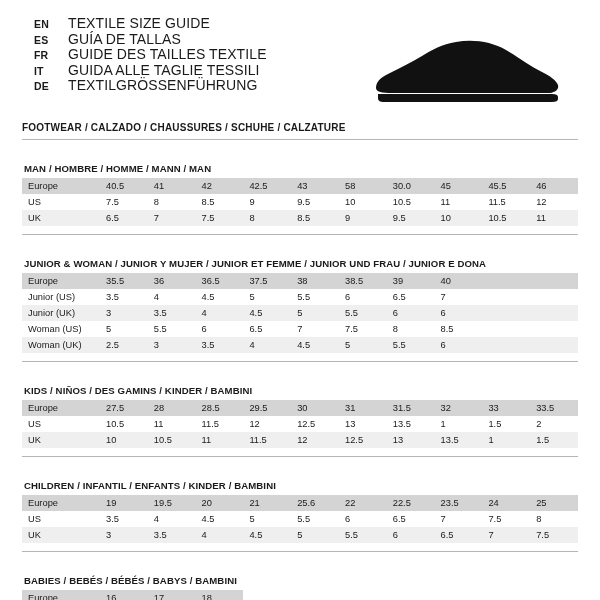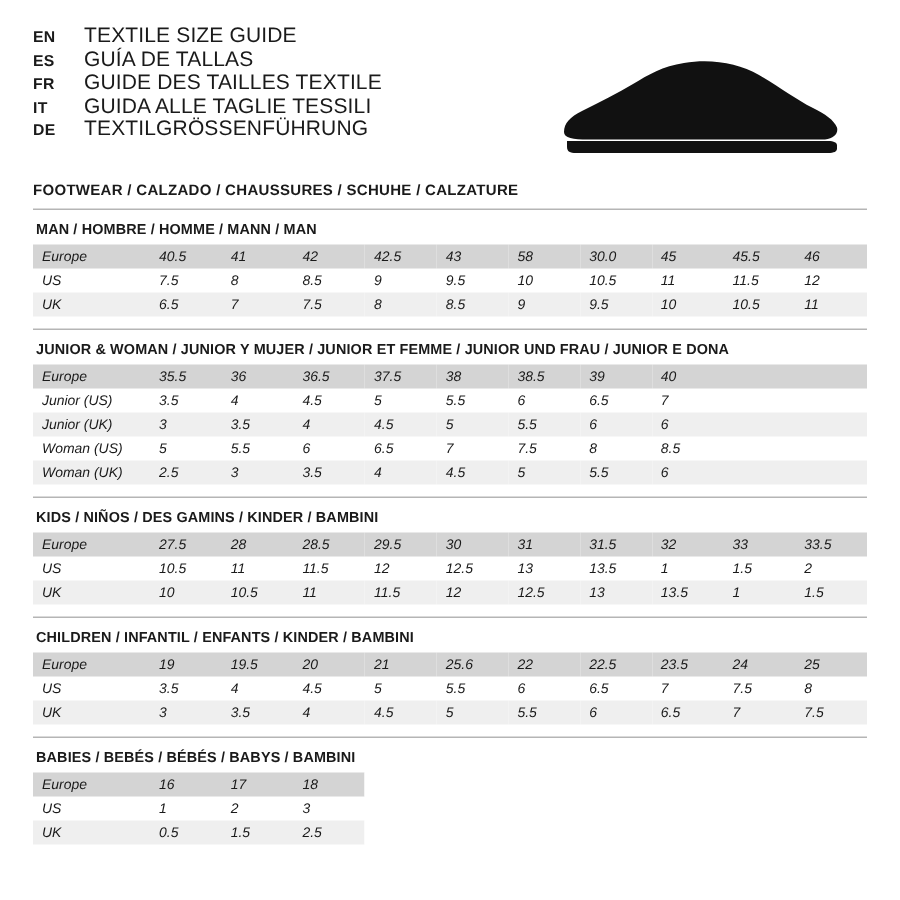--- a/index.html
+++ b/index.html
@@ -22,20 +22,21 @@
     padding: 16px 22px 0 22px;
   }
 
   
   .header {
     position: relative;
     height: 92px;
   }
   .lang-list {
     display: block;
+    margin-left: 12px;
   }
   .lang-row {
     display: flex;
     align-items: baseline;
     line-height: 15.5px;
     height: 15.5px;
   }
   .lang-code {
     width: 34px;
     font-size: 10.5px;
@@ -62,36 +63,35 @@
   .section-title {
     font-size: 10px;
     font-weight: bold;
     letter-spacing: 0.2px;
     margin-top: 14px;
     margin-bottom: 0;
   }
 
   
   .block {
-    margin-top: 1px;
+    margin-top: 16px;
   }
   .block-title {
     font-size: 9.6px;
     font-weight: bold;
     letter-spacing: 0.1px;
     padding: 0 0 4px 2px;
   }
   .block-title.spaced-top {
     padding-top: 7px;
   }
   table.size-table {
     border-collapse: collapse;
     width: 100%;
     table-layout: fixed;
-    font-style: italic;
   }
   table.size-table td {
     font-size: 9.3px;
     height: 16px;
     padding: 0 0 0 6px;
     vertical-align: middle;
     white-space: nowrap;
   }
   table.size-table tr.head td {
     background: #d4d4d4;

